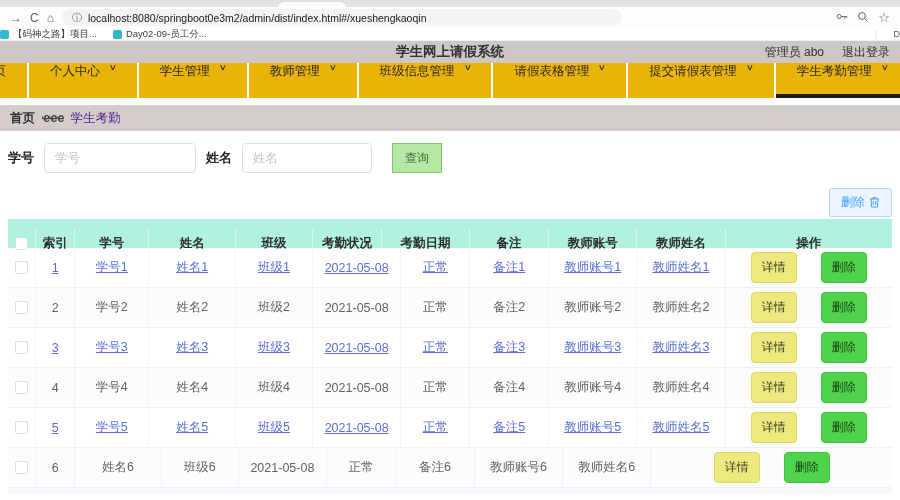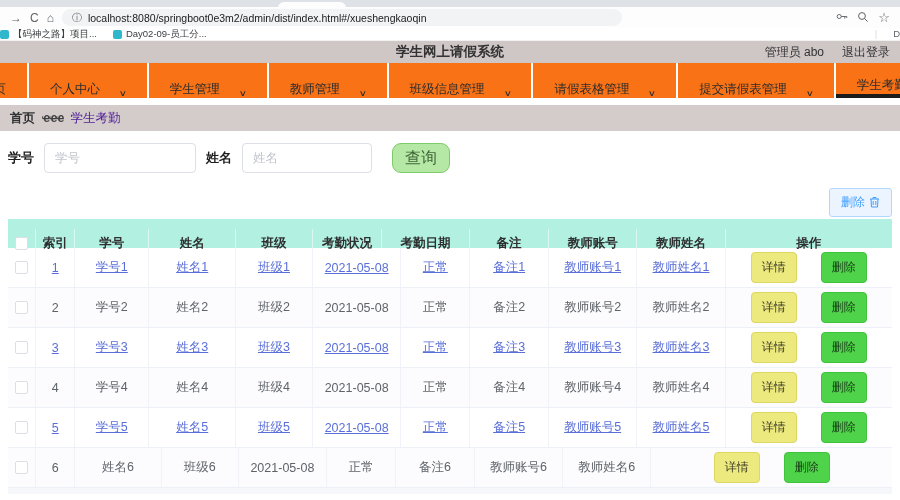--- a/index.html
+++ b/index.html
@@ -21,41 +21,41 @@
   .bm-sep { color:#dadce0; margin-left:auto; }
   .bm-overflow { color:#5f6368; }
 
   
   .appheader { height:22px; background:#cfc6c6; display:flex; align-items:center; padding:0 10px; position:relative; }
   .apptitle { position:absolute; left:0; right:0; text-align:center; font-size:13.5px; font-weight:bold; color:#333; }
   .header-right { margin-left:auto; display:flex; gap:18px; font-size:12px; color:#333; z-index:1; }
 
   
   .nav { height:35px; background:#fff; display:flex; gap:2px; overflow:hidden; }
-  .nav-item { background:#f97316; color:#2b2b2b; font-size:12.5px; display:flex; align-items:flex-end; gap:20px; padding:0 21px; white-space:nowrap; cursor:pointer; }
+  .nav-item { background:#eab308; color:#2b2b2b; font-size:12.5px; display:flex; align-items:flex-start; gap:10px; padding:0 21px; white-space:nowrap; cursor:pointer; }
   .nav-item:first-child { margin-left:-40px; }
   .nav-item.active { border-bottom:4px solid #1b1b1b; }
   .caret { font-size:8px; color:#2b2b2b; transform:scaleX(1.4); }
   .nav-filler { flex:1; background:#13e0d0; }
   .nav-gap { height:7px; background:#fff; }
 
   
   .breadcrumb { height:26px; background:#d4cbcb; display:flex; align-items:center; padding:0 10px; gap:7px; font-size:12.5px; }
   .bc-home { font-weight:bold; color:#303133; }
   .bc-sep { color:#404040; font-weight:bold; letter-spacing:-1px; font-size:12px; }
   .bc-current { color:#4c1d95; }
 
   
   .searcharea { height:54px; background:#fff; display:flex; align-items:center; padding:0 8px; gap:10px; }
   .form-label { font-size:13px; font-weight:bold; color:#1f1f1f; }
   .forminput { height:30px; border:1px solid #dcdfe6; border-radius:4px; padding:0 10px; font-size:12.5px; color:#606266; outline:none; font-family:inherit; }
   .forminput::placeholder { color:#c0c4cc; }
   .inp-xuehao { width:152px; }
   .inp-xingming { width:130px; margin-right:10px; }
-  .btn-query { height:30px; padding:0 12px; background:#b5e8a4; border:1px solid #7fca68; border-radius:9px; font-size:16px; color:#41663a; cursor:pointer; font-family:inherit; }
+  .btn-query { height:30px; padding:0 12px; background:#b5e8a4; border:1px solid #7fca68; border-radius:0; font-size:12px; color:#41663a; cursor:pointer; font-family:inherit; }
 
   
   .content { background:#fff; }
   .deleterow { height:34px; display:flex; justify-content:flex-end; align-items:center; padding:0 8px; }
   .btn-top-del { display:flex; align-items:center; gap:4px; background:#ecf5ff; border:1px solid #b3d8ff; color:#409eff; border-radius:3px; padding:5px 11px; font-size:12px; cursor:pointer; font-family:inherit; }
 
   .table { margin:0 8px; }
   .thead { display:flex; background:#b2f1e2; height:29px; align-items:center; }
   .thead .cell { font-weight:bold; color:#2f2f2f; font-size:12.5px;margin-top:20px; }
   .trow { display:flex; height:40px; align-items:center; border-bottom:1px solid #edf0f6; background:#fff; }

